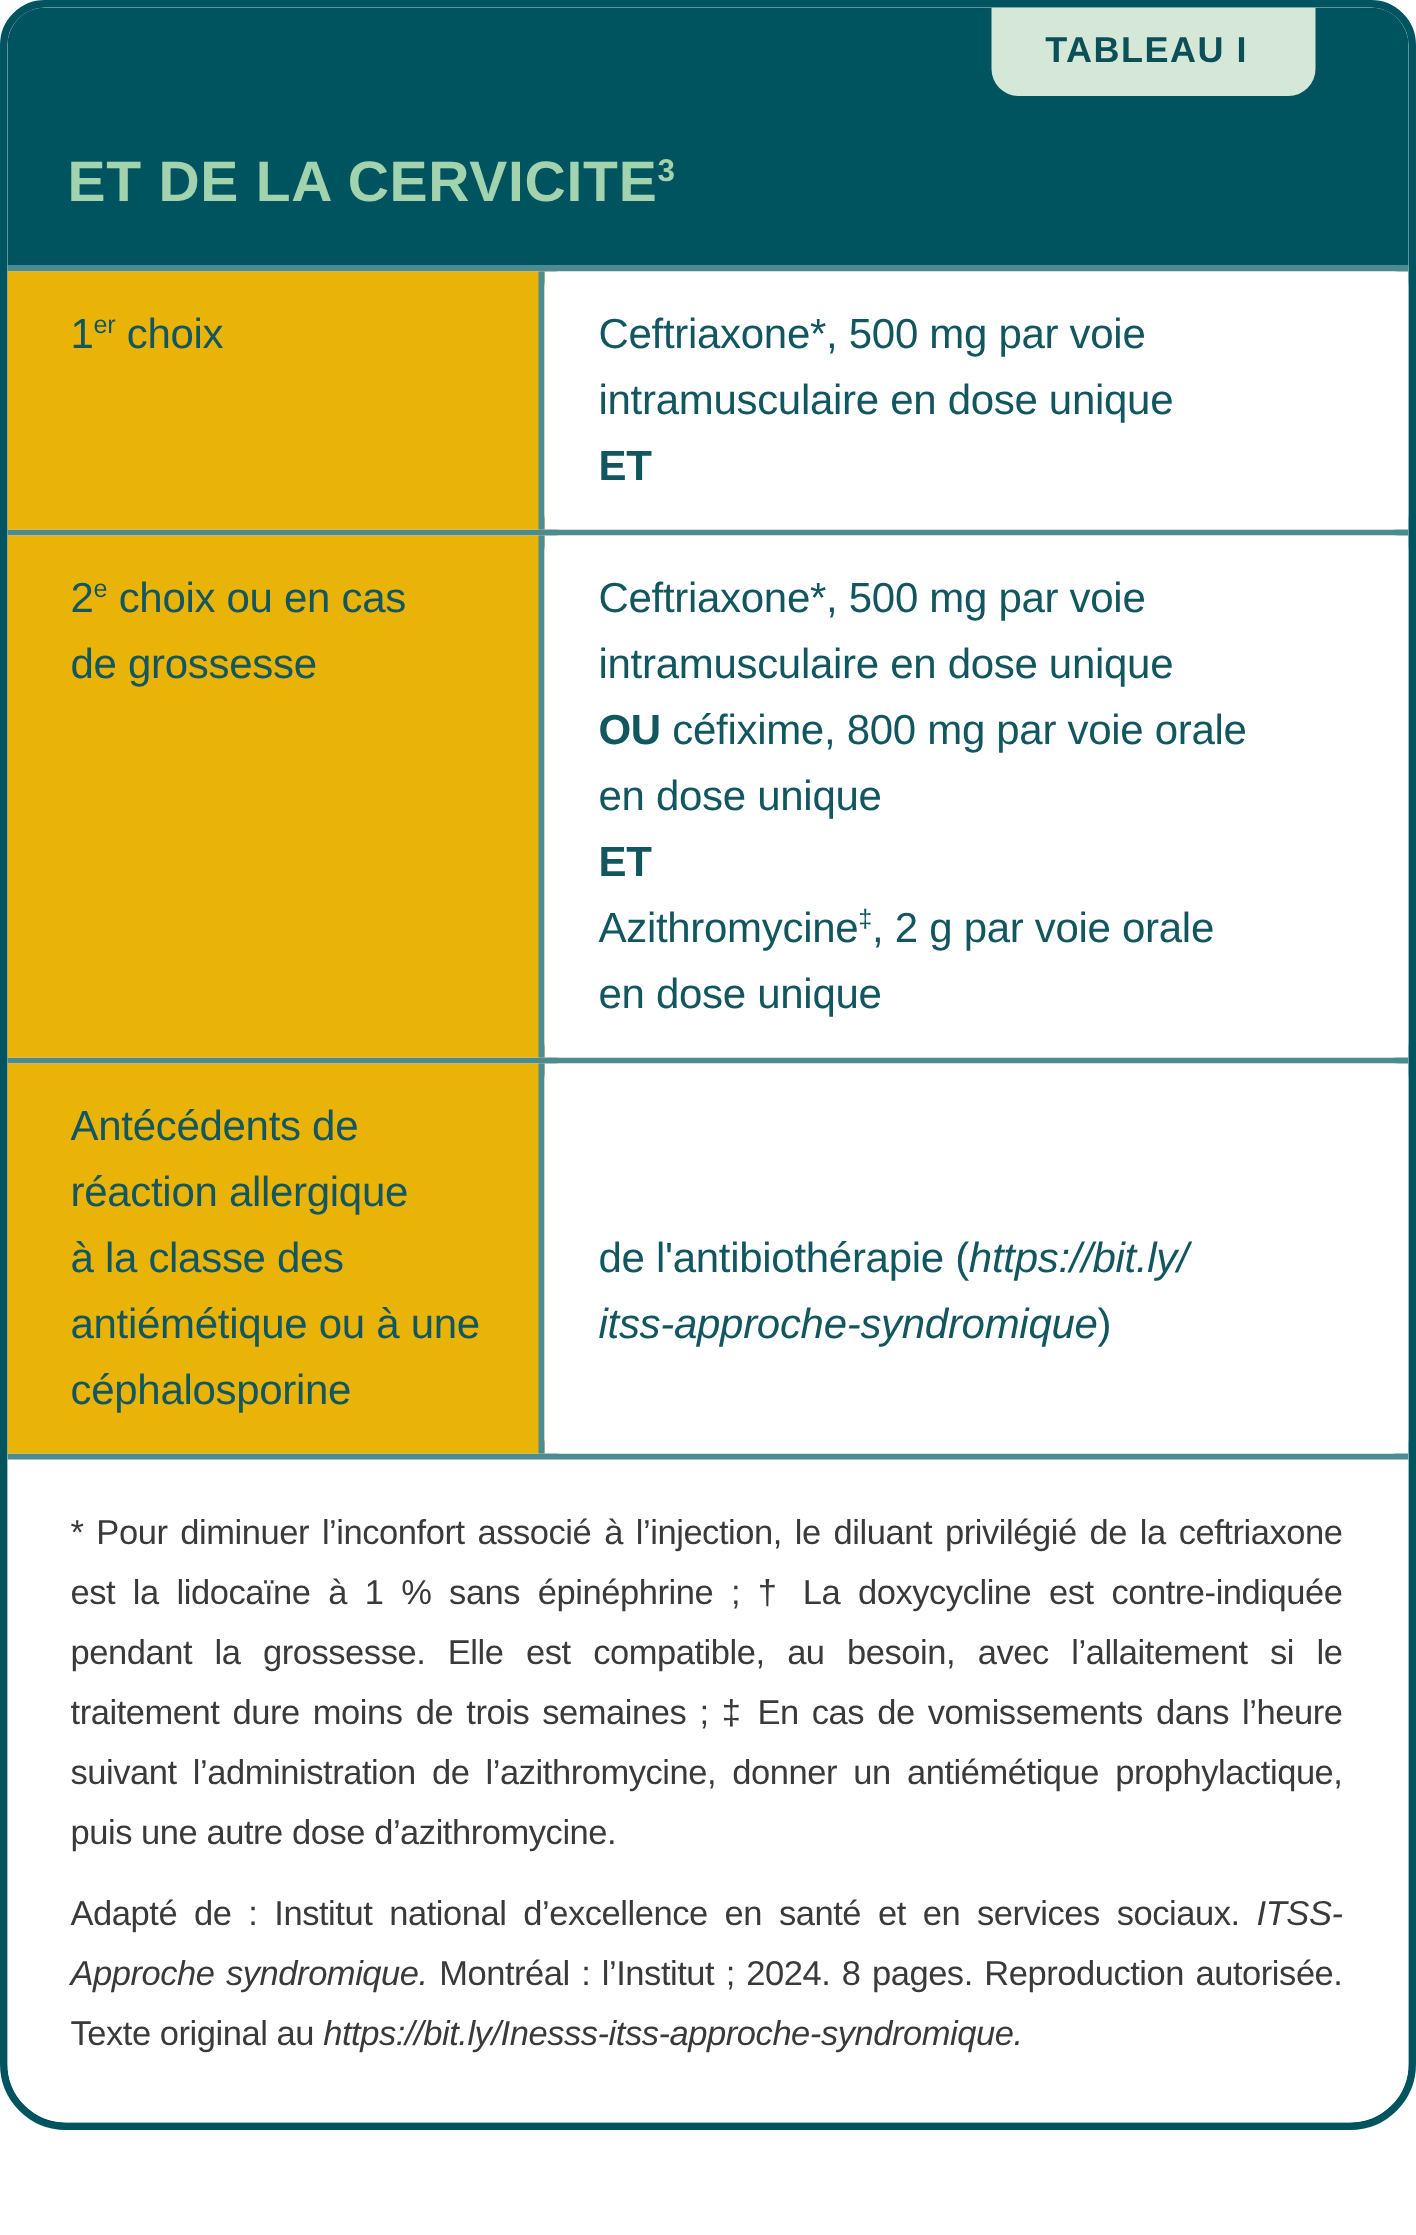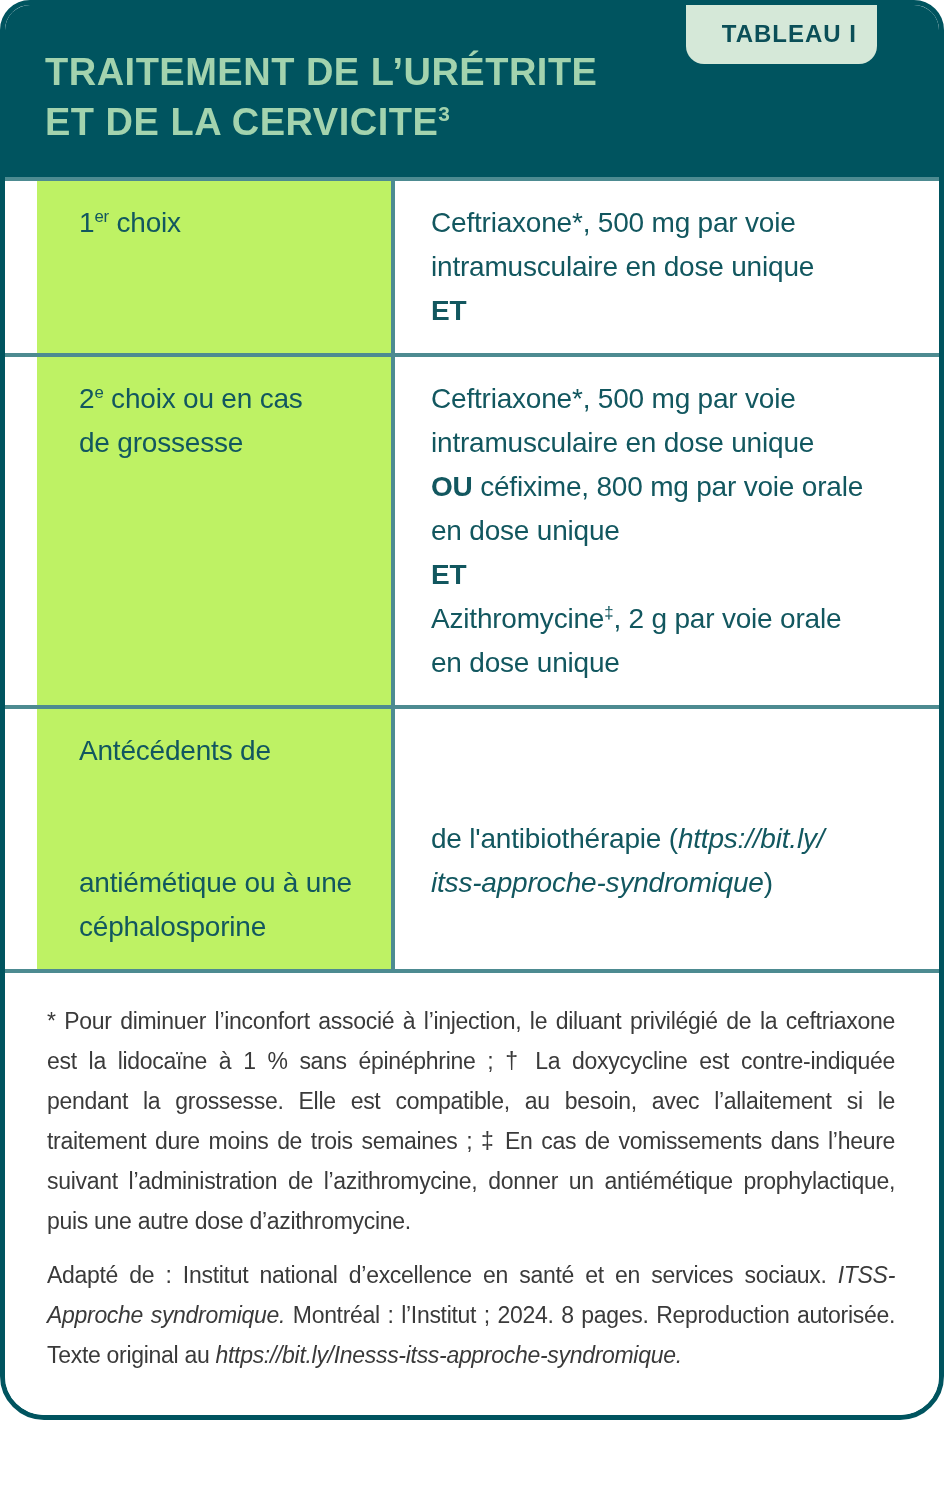--- a/index.html
+++ b/index.html
@@ -38,45 +38,44 @@
   .hdr h1 sup { font-size: 0.55em; line-height: 0; }
   .badge {
     position: absolute;
     top: 0;
     right: 62px;
     background: #d5e8d8;
     color: #0b4f58;
     font-weight: bold;
     font-size: 24px;
     letter-spacing: 1px;
-    padding: 15px 20px 16px 36px;
+    padding: 15px 45px 16px 36px;
     border-radius: 0 0 18px 18px;
   }
 
   
   .t-row {
     display: flex;
     border-top: 4px solid #4d8b91;
   }
   .cell {
     box-sizing: border-box;
     font-size: 28px;
     line-height: 44px;
     letter-spacing: -0.2px;
     color: #12575f;
   }
   .cell p { margin: 0; }
   .cell sup { font-size: 0.6em; line-height: 0; }
   .label {
     width: 358px;
     flex: 0 0 358px;
-    background: #bef264;
+    background: #eab308;
     border-right: 4px solid #4d8b91;
     padding: 20px 16px 20px 42px;
-    margin-left: 32px;
   }
   .content {
     flex: 1 1 auto;
     background: #ffffff;
     padding: 20px 20px 20px 36px;
     border-radius: 10px;
   }
   .b { font-weight: bold; }
   .i { font-style: italic; }
 
@@ -96,21 +95,21 @@
 </head>
 <body>
 
 <div class="card">
 
   <div class="hdr">
     <div class="badge">
       <span>TABLEAU I</span>
     </div>
     <h1>
-      <span>TRAITEMENT DE L’URÉTRITE</span><br>
+      <br>
       <span>ET DE LA CERVICITE</span><sup>3</sup>
     </h1>
   </div>
 
   <div class="t-row">
     <div class="cell label"><span>1</span><sup>er</sup><span> choix</span></div>
     <div class="cell content">
       <p><span>Ceftriaxone*, 500 mg par voie</span><br><span>intramusculaire en dose unique</span></p>
       <p><span class="b">ET</span></p>
     </div>
@@ -119,21 +118,21 @@
   <div class="t-row">
     <div class="cell label"><span>2</span><sup>e</sup><span> choix ou en cas</span><br><span>de grossesse</span></div>
     <div class="cell content">
       <p><span>Ceftriaxone*, 500 mg par voie</span><br><span>intramusculaire en dose unique</span><br><span class="b">OU</span><span> céfixime, 800 mg par voie orale</span><br><span>en dose unique</span></p>
       <p><span class="b">ET</span></p>
       <p><span>Azithromycine</span><sup>‡</sup><span>, 2 g par voie orale</span><br><span>en dose unique</span></p>
     </div>
   </div>
 
   <div class="t-row">
-    <div class="cell label"><span>Antécédents de</span><br><br><br><span>antiémétique ou à une</span><br><span>céphalosporine</span></div>
+    <div class="cell label"><span>Antécédents de</span><br><span>réaction allergique</span><br><span>à la classe des</span><br><span>antiémétique ou à une</span><br><span>céphalosporine</span></div>
     <div class="cell content">
       <p><br><br><span>de l'antibiothérapie (</span><span class="i">https://bit.ly/</span><br><span class="i">itss-approche-syndromique</span><span>)</span></p>
     </div>
   </div>
 
   <div class="foot">
     <p class="notes"><span>* Pour diminuer l’inconfort associé à l’injection, le diluant privilégié de la ceftriaxone est la lidocaïne à 1 % sans épinéphrine ; † La doxycycline est contre-indiquée pendant la grossesse. Elle est compatible, au besoin, avec l’allaitement si le traitement dure moins de trois semaines ; ‡ En cas de vomissements dans l’heure suivant l’administration de l’azithromycine, donner un antiémétique prophylactique, puis une autre dose d’azithromycine.</span></p>
     <p class="source"><span>Adapté de : Institut national d’excellence en santé et en services sociaux. </span><span class="i">ITSS-Approche syndromique.</span><span> Montréal : l’Institut ; 2024. 8 pages. Reproduction autorisée. Texte original au </span><span class="i">https://bit.ly/Inesss-itss-approche-syndromique.</span></p>
   </div>
 

